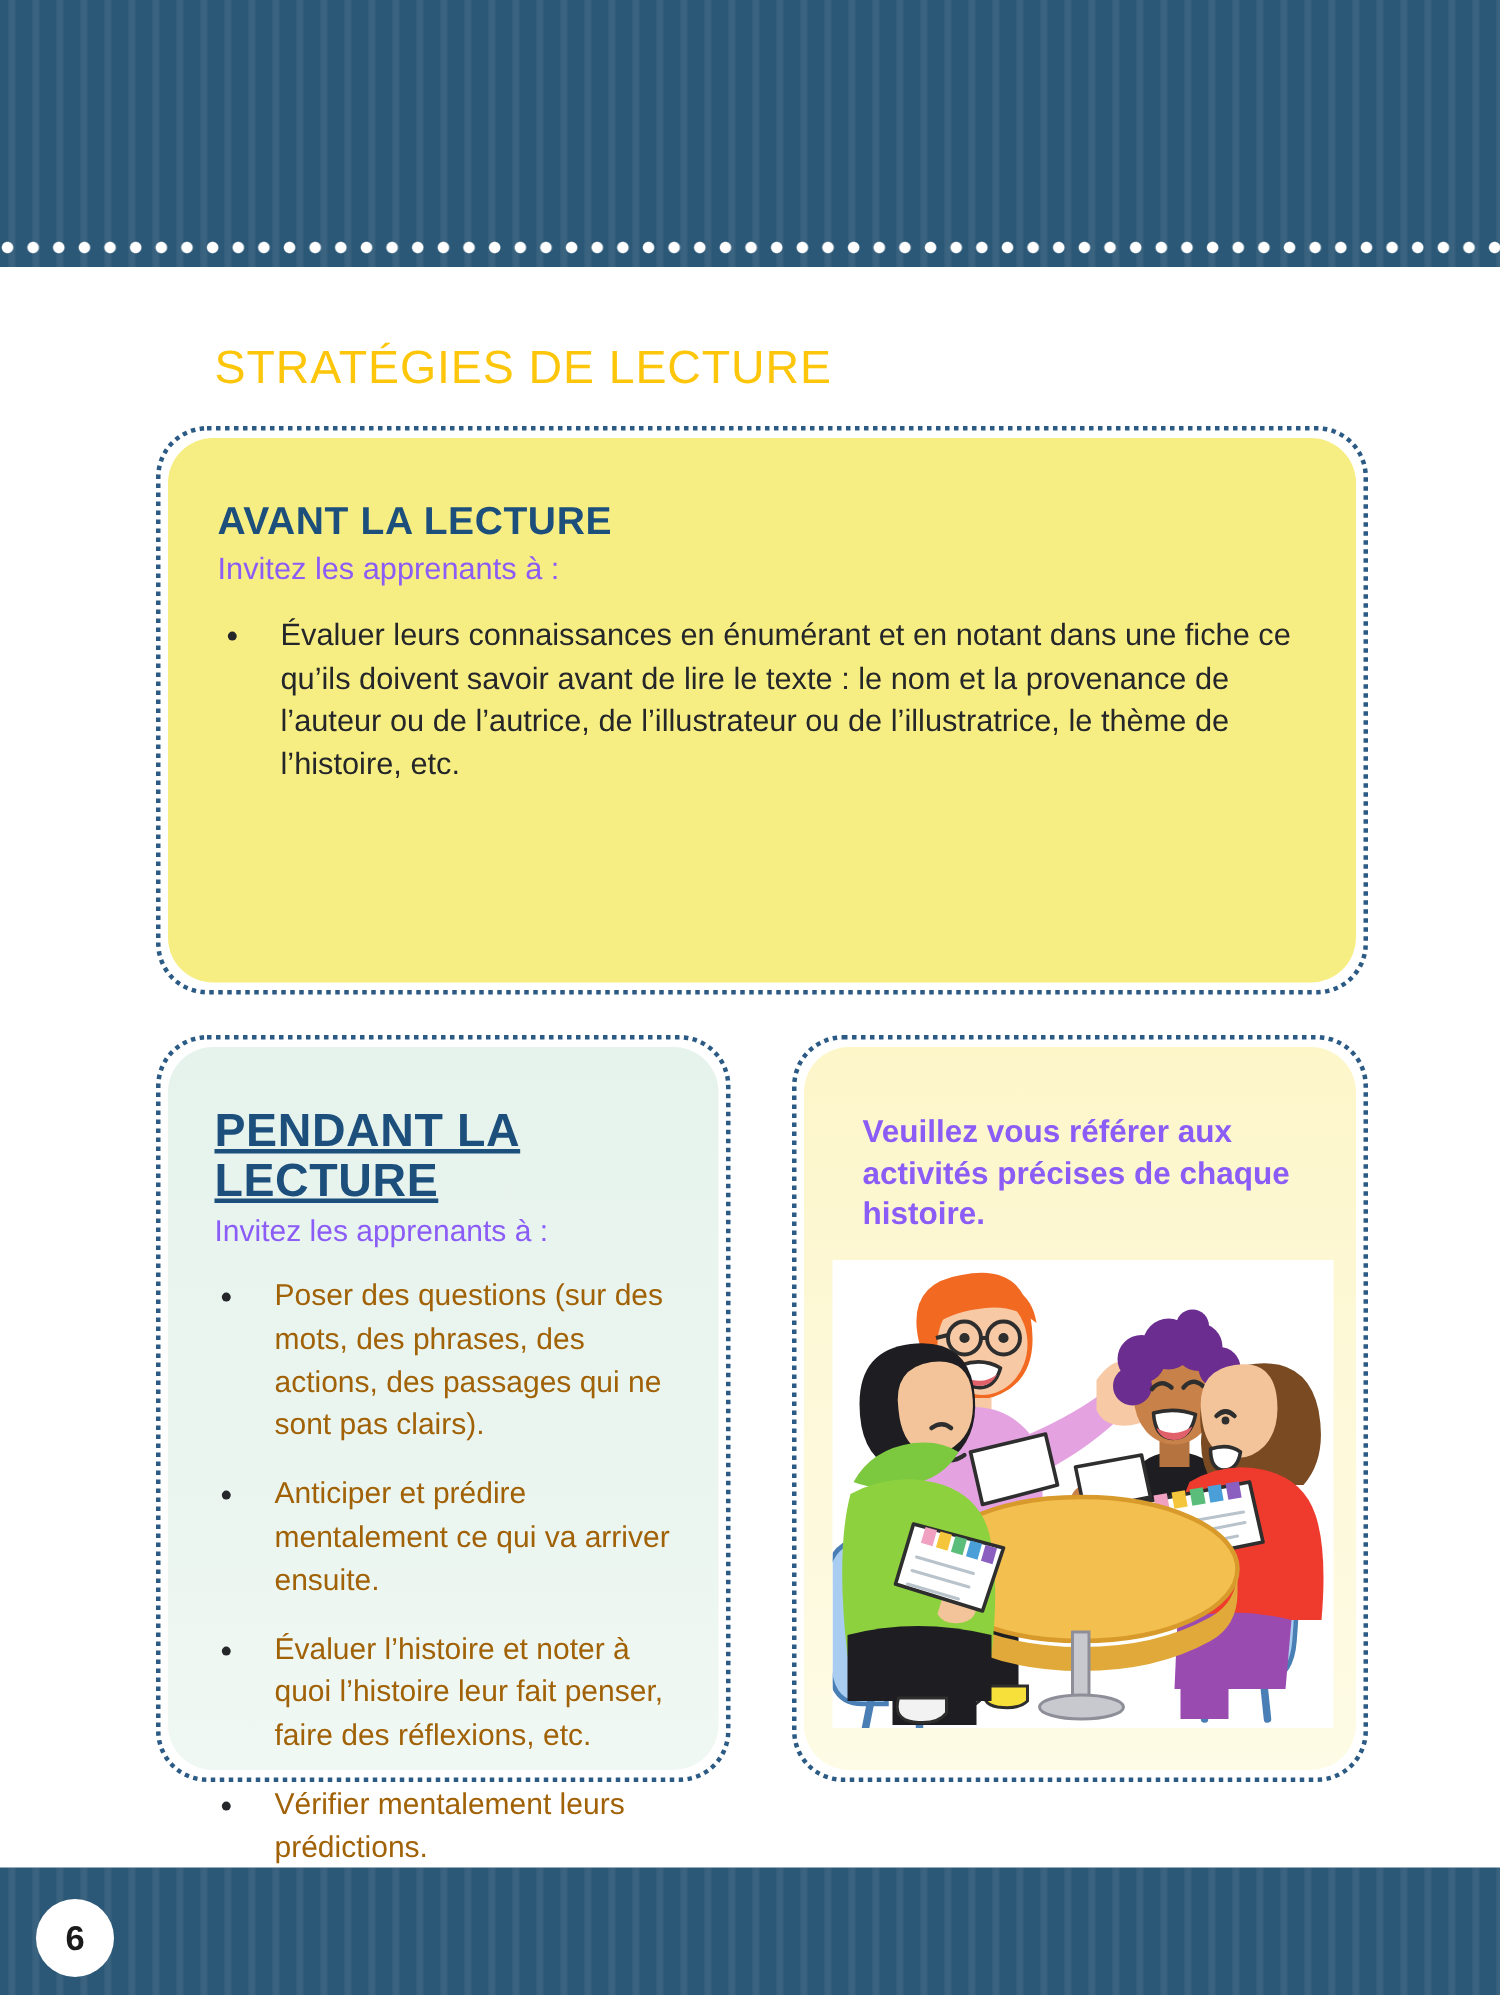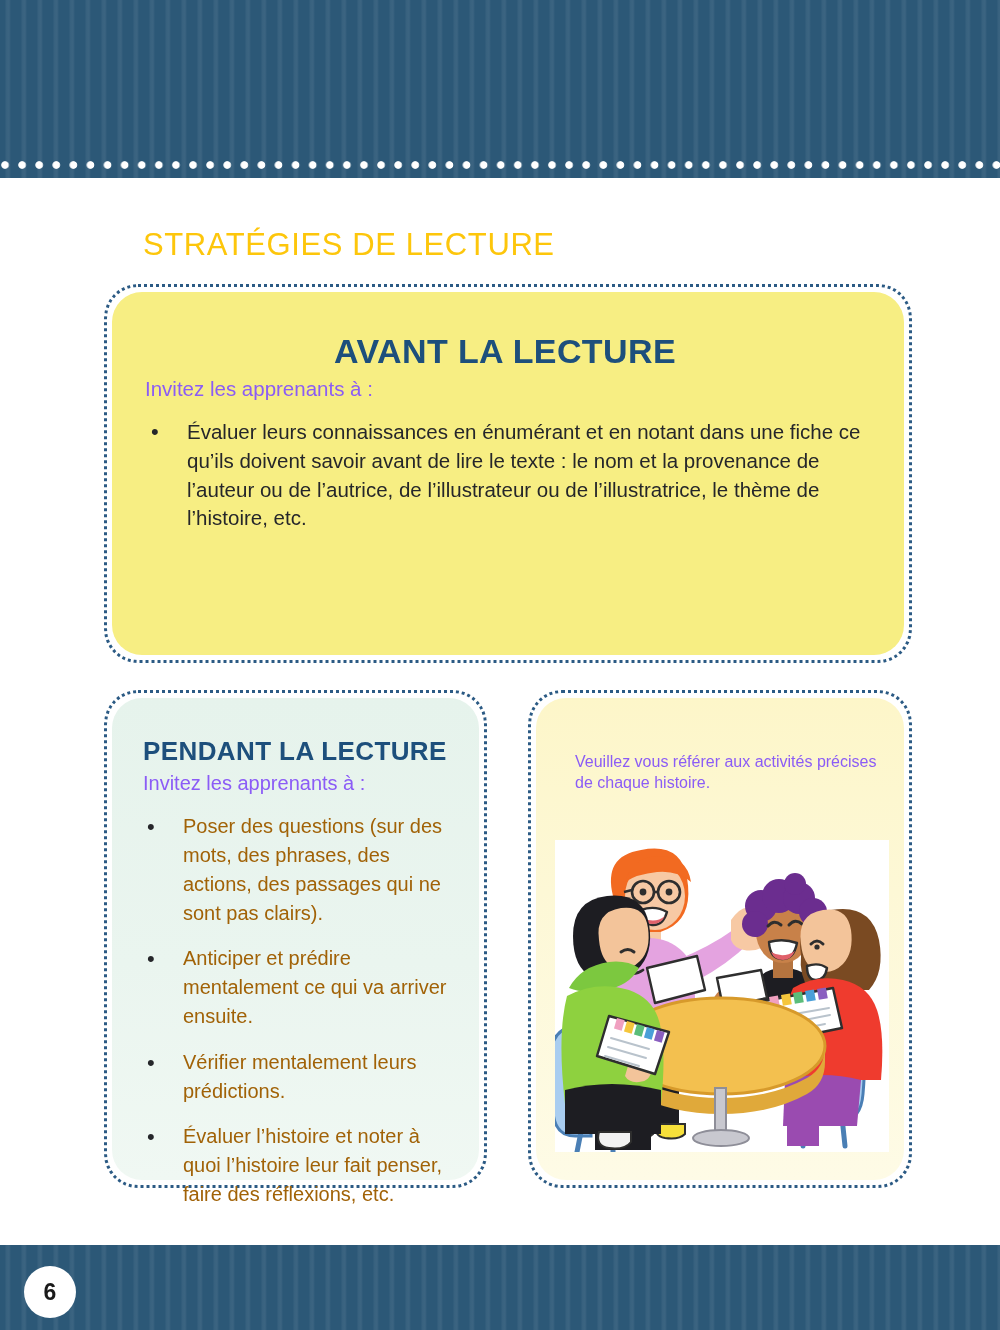--- a/index.html
+++ b/index.html
@@ -134,21 +134,21 @@
     text-transform: uppercase;
     line-height: 1.05;
   }
   .card-lead {
     color: #8b5cf6;
     line-height: 1.3;
   }
 
   
   .card-before .card-content { padding: 47px 44px 0 38px; }
-  .card-before .card-heading { font-size: 34px; text-align: center; }
+  .card-before .card-heading { font-size: 26px; }
   .card-before .card-lead { font-size: 20.5px; margin-top: 6px; }
   .card-before ul { list-style: none; margin-top: 16px; }
   .card-before li {
     position: relative;
     padding-left: 42px;
     font-size: 20.5px;
     line-height: 1.40;
     margin-bottom: 19px;
     color: #25262a;
   }
@@ -156,21 +156,21 @@
     content: "\2022";
     position: absolute;
     left: 6px;
     top: -1px;
     font-size: 22px;
     color: #25262a;
   }
 
   
   .card-during .card-content { padding: 45px 22px 0 36px; }
-  .card-during .card-heading { font-size: 26px; }
+  .card-during .card-heading { font-size: 31px; text-decoration: underline; }
   .card-during .card-lead { font-size: 20px; margin-top: 5px; }
   .card-during ul { list-style: none; margin-top: 16px; }
   .card-during li {
     position: relative;
     padding-left: 40px;
     font-size: 20px;
     line-height: 1.44;
     margin-bottom: 17px;
     color: #a16207;
   }
@@ -179,21 +179,21 @@
     position: absolute;
     left: 4px;
     top: -1px;
     font-size: 22px;
     color: #25262a;
   }
 
   
   .card-after .card-content { padding: 42px 28px 0 44px; }
   .card-after .card-heading { font-size: 25.5px; }
-  .card-after .card-lead { font-size: 16px; margin-top: 16px; line-height: 1.32; }
+  .card-after .card-lead { font-size: 21px; margin-top: 6px; line-height: 1.32; font-weight: bold; }
 
   
   .illustration-wrap {
     position: absolute;
     left: 24px;
     top: 147px;
     width: 334px;
     height: 312px;
     background: #ffffff;
     overflow: hidden;
@@ -223,22 +223,22 @@
   </div>
 
   <div class="card card-during">
     <div class="card-inner"></div>
     <div class="card-content">
       <div class="card-heading">PENDANT LA LECTURE</div>
       <div class="card-lead">Invitez les apprenants à :</div>
       <ul>
         <li>Poser des questions (sur des mots, des phrases, des actions, des passages qui ne sont pas clairs).</li>
         <li>Anticiper et prédire mentalement ce qui va arriver ensuite.</li>
+        <li>Évaluer l’histoire et noter à quoi l’histoire leur fait penser, faire des réflexions, etc.</li>
         <li>Vérifier mentalement leurs prédictions.</li>
-        <li>Évaluer l’histoire et noter à quoi l’histoire leur fait penser, faire des réflexions, etc.</li>
       </ul>
     </div>
   </div>
 
   <div class="card card-after">
     <div class="card-inner"></div>
     <div class="card-content">
       <div class="card-lead">Veuillez vous référer aux activités précises de chaque histoire.</div>
     </div>
 

